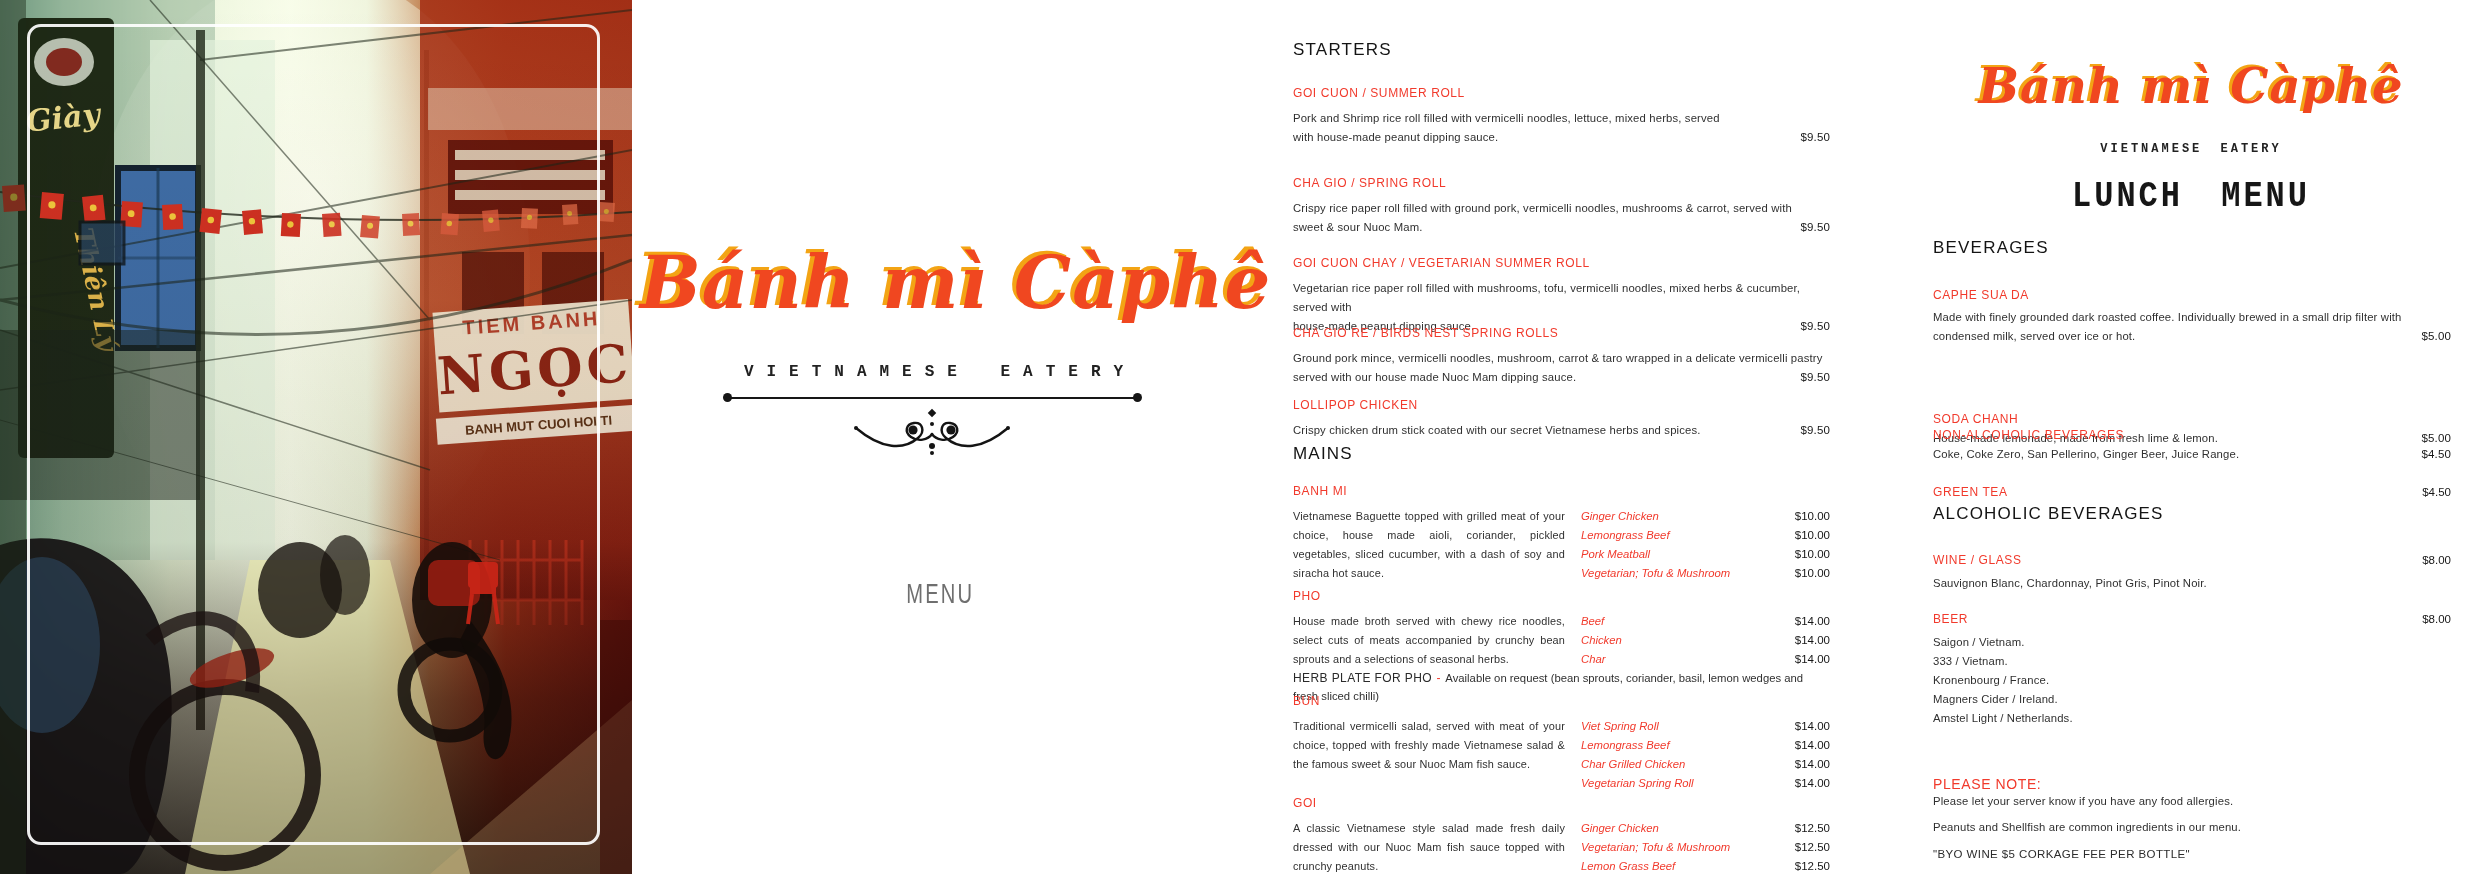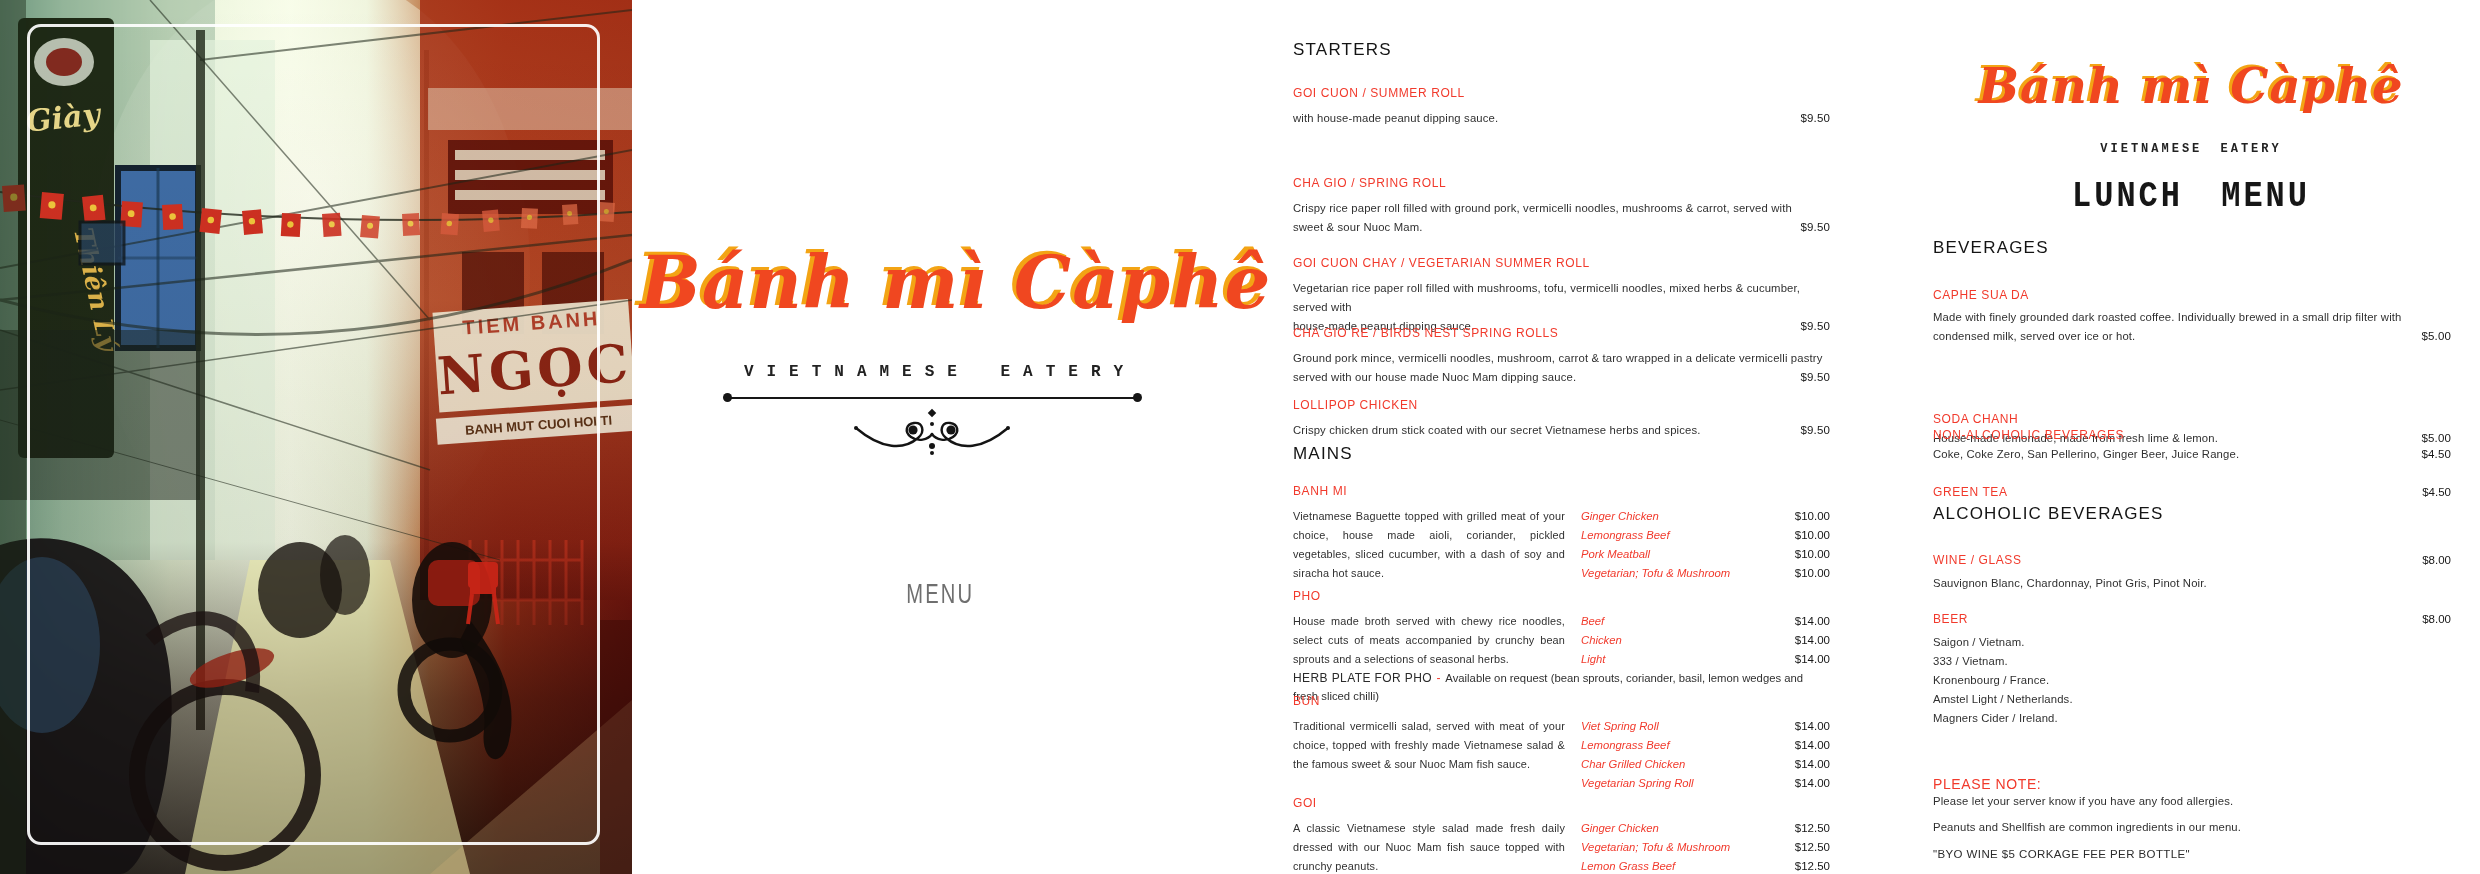--- a/index.html
+++ b/index.html
@@ -274,20 +274,21 @@
     <circle cx="80" cy="45" r="2" fill="#141414"></circle>
   </svg>
 
   <div class="menu-col">
 
     <div class="blk sec-title" style="top:40px;">STARTERS</div>
 
     <div class="blk" style="top:86px;">
       <div class="iname">GOI CUON / SUMMER ROLL</div>
       <div class="si-desc">
+        <div class="dl">Pork and Shrimp rice roll filled with vermicelli noodles, lettuce, mixed herbs, served</div>
         <div class="dl flexline">
           <span>with house-made peanut dipping sauce.</span>
           <span class="price">$9.50</span>
         </div>
       </div>
     </div>
 
     <div class="blk" style="top:176px;">
       <div class="iname">CHA GIO / SPRING ROLL</div>
       <div class="si-desc">
@@ -365,21 +366,21 @@
         <div class="mi-opts">
           <div class="opt-row flexline">
               <span class="opt">Beef</span>
               <span class="price">$14.00</span>
             </div>
           <div class="opt-row flexline">
               <span class="opt">Chicken</span>
               <span class="price">$14.00</span>
             </div>
           <div class="opt-row flexline">
-              <span class="opt">Light</span>
+              <span class="opt">Char</span>
               <span class="price">$14.00</span>
             </div>
         </div>
       </div>
     </div>
 
     <div class="blk" style="top:668px;">
       <span class="herb-label">HERB PLATE FOR PHO</span>
       <span class="herb-label herb-dash">-</span>
       <span class="herb-text">Available on request (bean sprouts, coriander, basil, lemon wedges and fresh sliced chilli)</span>
@@ -490,22 +491,22 @@
 
     <div class="blk" style="top:612px;">
       <div class="flexline">
         <span class="iname">BEER</span>
         <span class="price">$8.00</span>
       </div>
       <div style="margin-top:7px;">
         <div class="dl">Saigon / Vietnam.</div>
         <div class="dl">333 / Vietnam.</div>
         <div class="dl">Kronenbourg / France.</div>
+        <div class="dl">Magners Cider / Ireland.</div>
         <div class="dl">Amstel Light / Netherlands.</div>
-        <div class="dl">Magners Cider / Ireland.</div>
       </div>
     </div>
 
     <div class="blk" style="top:776px;">
       <div class="note-title">PLEASE NOTE:</div>
       <div class="dl">Please let your server know if you have any food allergies.</div>
       <div class="dl" style="margin-top:7px;">Peanuts and Shellfish are common ingredients in our menu.</div>
       <div class="quote" style="margin-top:11px;">"BYO WINE $5 CORKAGE FEE PER BOTTLE"</div>
     </div>
   </div>

